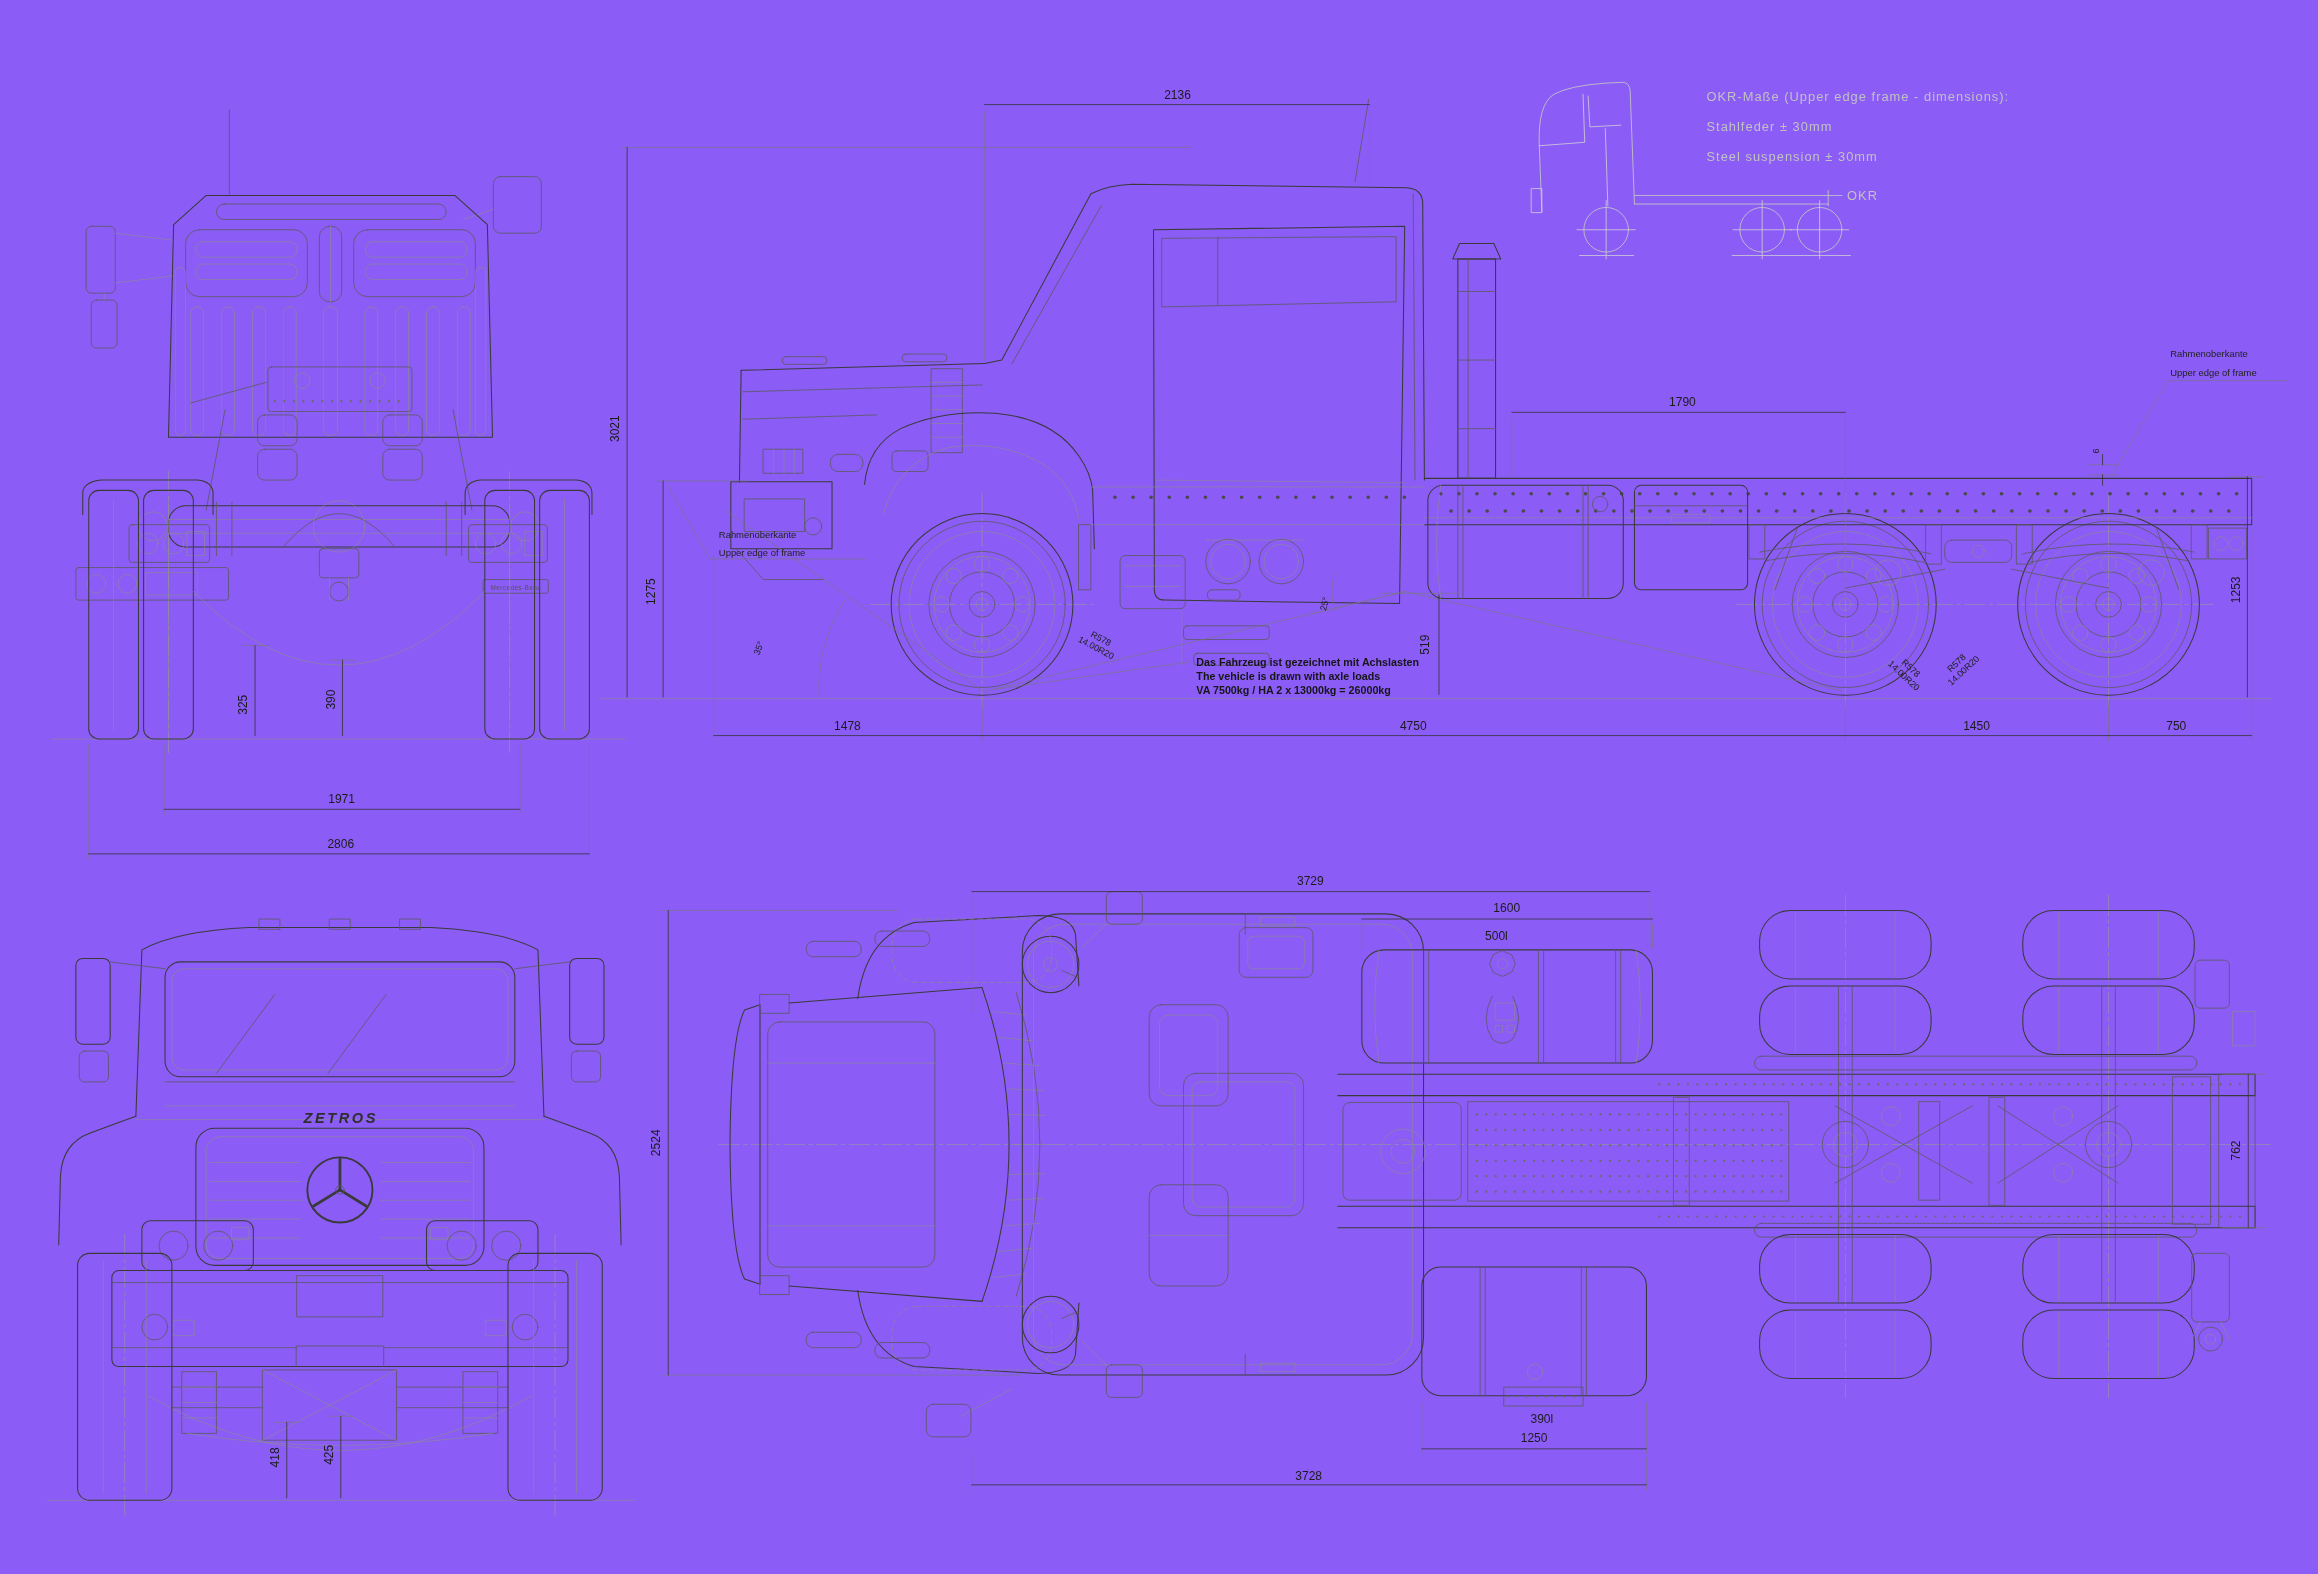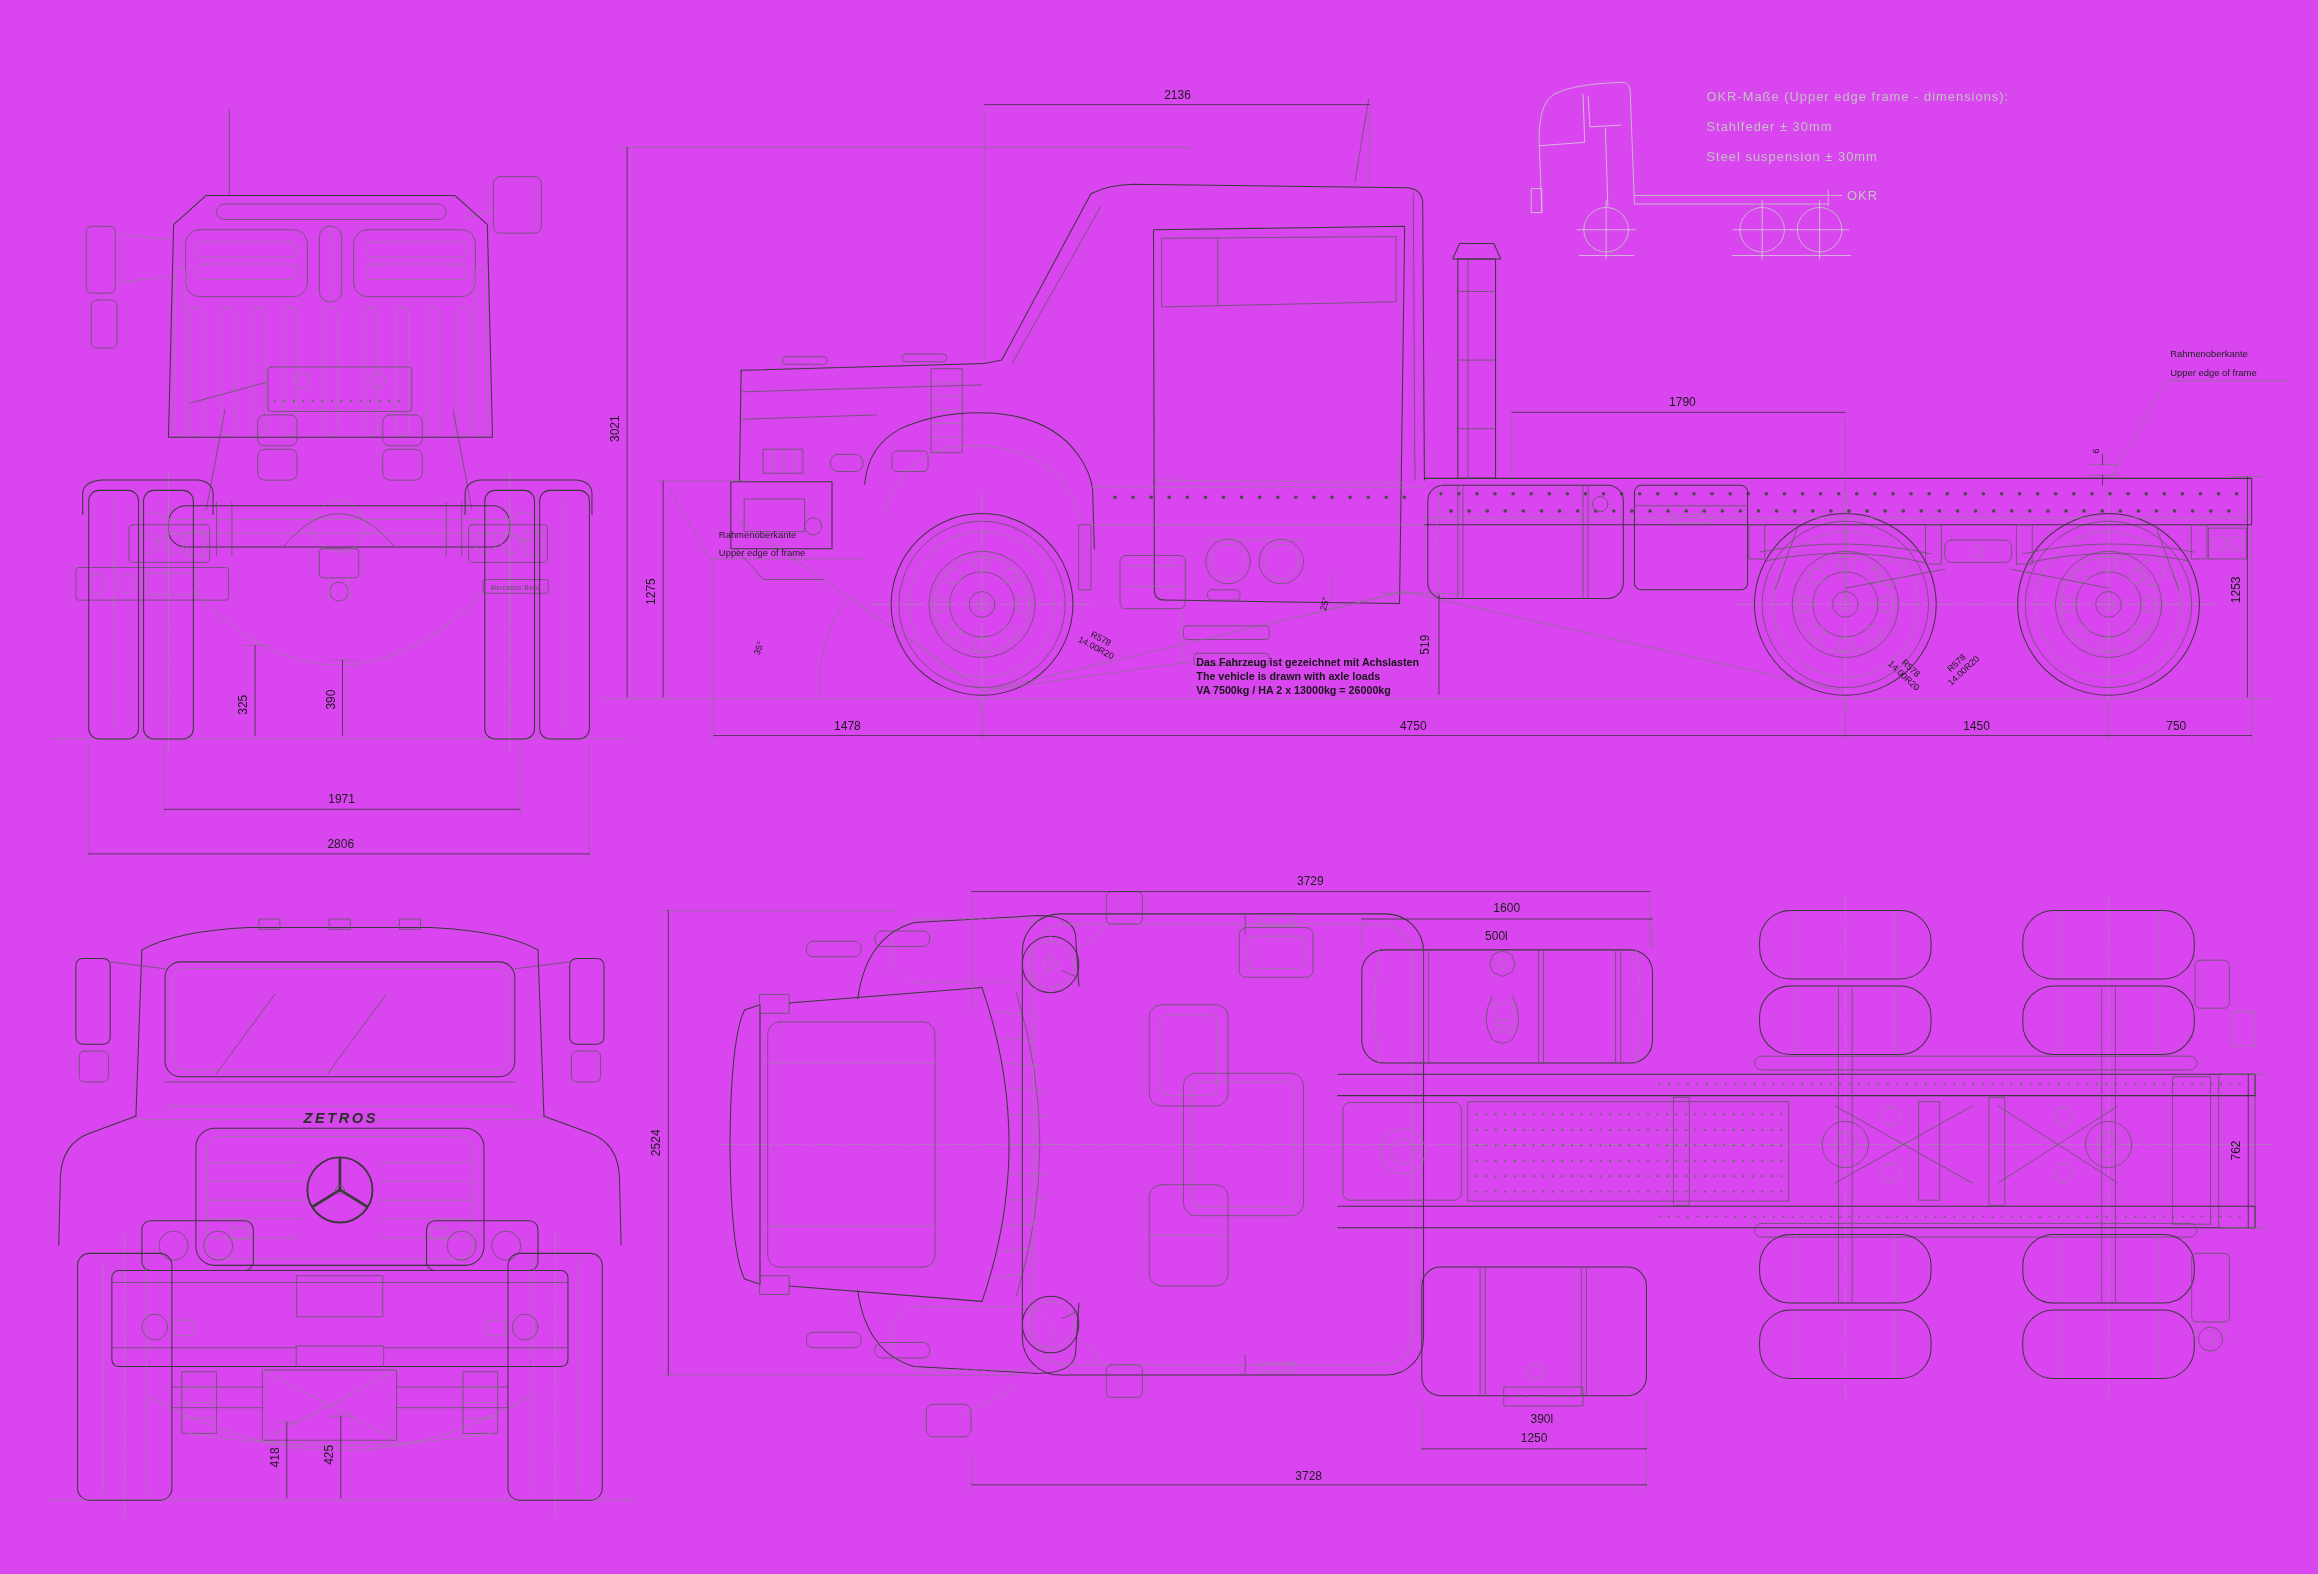--- a/index.html
+++ b/index.html
@@ -1,16 +1,16 @@
 <!DOCTYPE html>
 <html style="font-size:13.7px"><head>
 <meta charset="utf-8">
 <style>
   html,body{margin:0;padding:0;background:#fff}
-  .canvas{position:relative;width:2319px;height:1574px;background:#d946ef;overflow:hidden}
+  .canvas{position:relative;width:2319px;height:1574px;background:#8b5cf6;overflow:hidden}
   svg{display:block}
   svg *{fill:none;stroke-linecap:round;stroke-linejoin:round}
   .s1{stroke:#3a3a3a;stroke-width:1.2}
   .s2{stroke:#5a5a5a;stroke-width:.9}
   .s3{stroke:#8d8d8d;stroke-width:.7}
   .dim{stroke:#333;stroke-width:.9}
   .ext{stroke:#787878;stroke-width:.7}
   .dot{stroke:#4a4a4a;stroke-width:4.2;stroke-dasharray:.1 21}
   .dot2{stroke:#6a6a6a;stroke-width:2.6;stroke-dasharray:.1 11}
   .cl{stroke:#9a9a9a;stroke-width:.7;stroke-dasharray:24 5 4 5}

